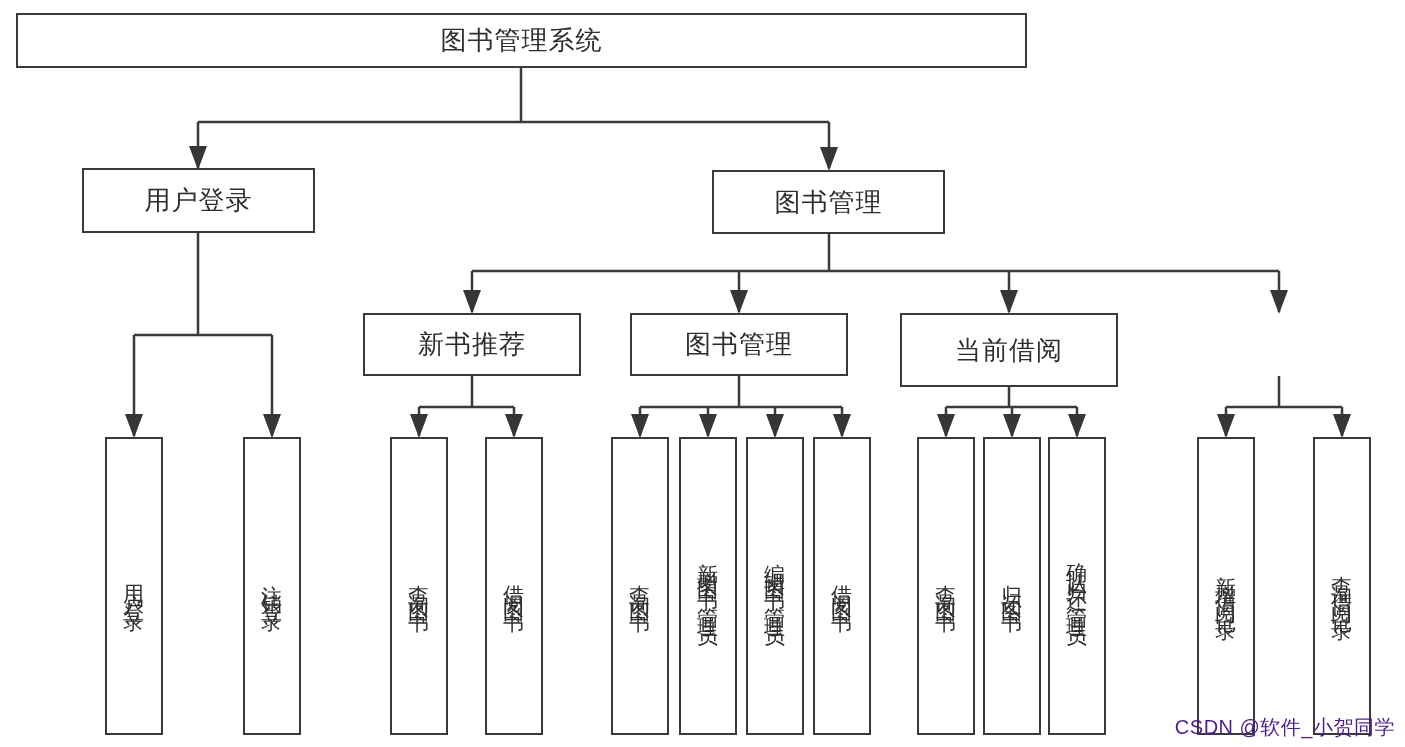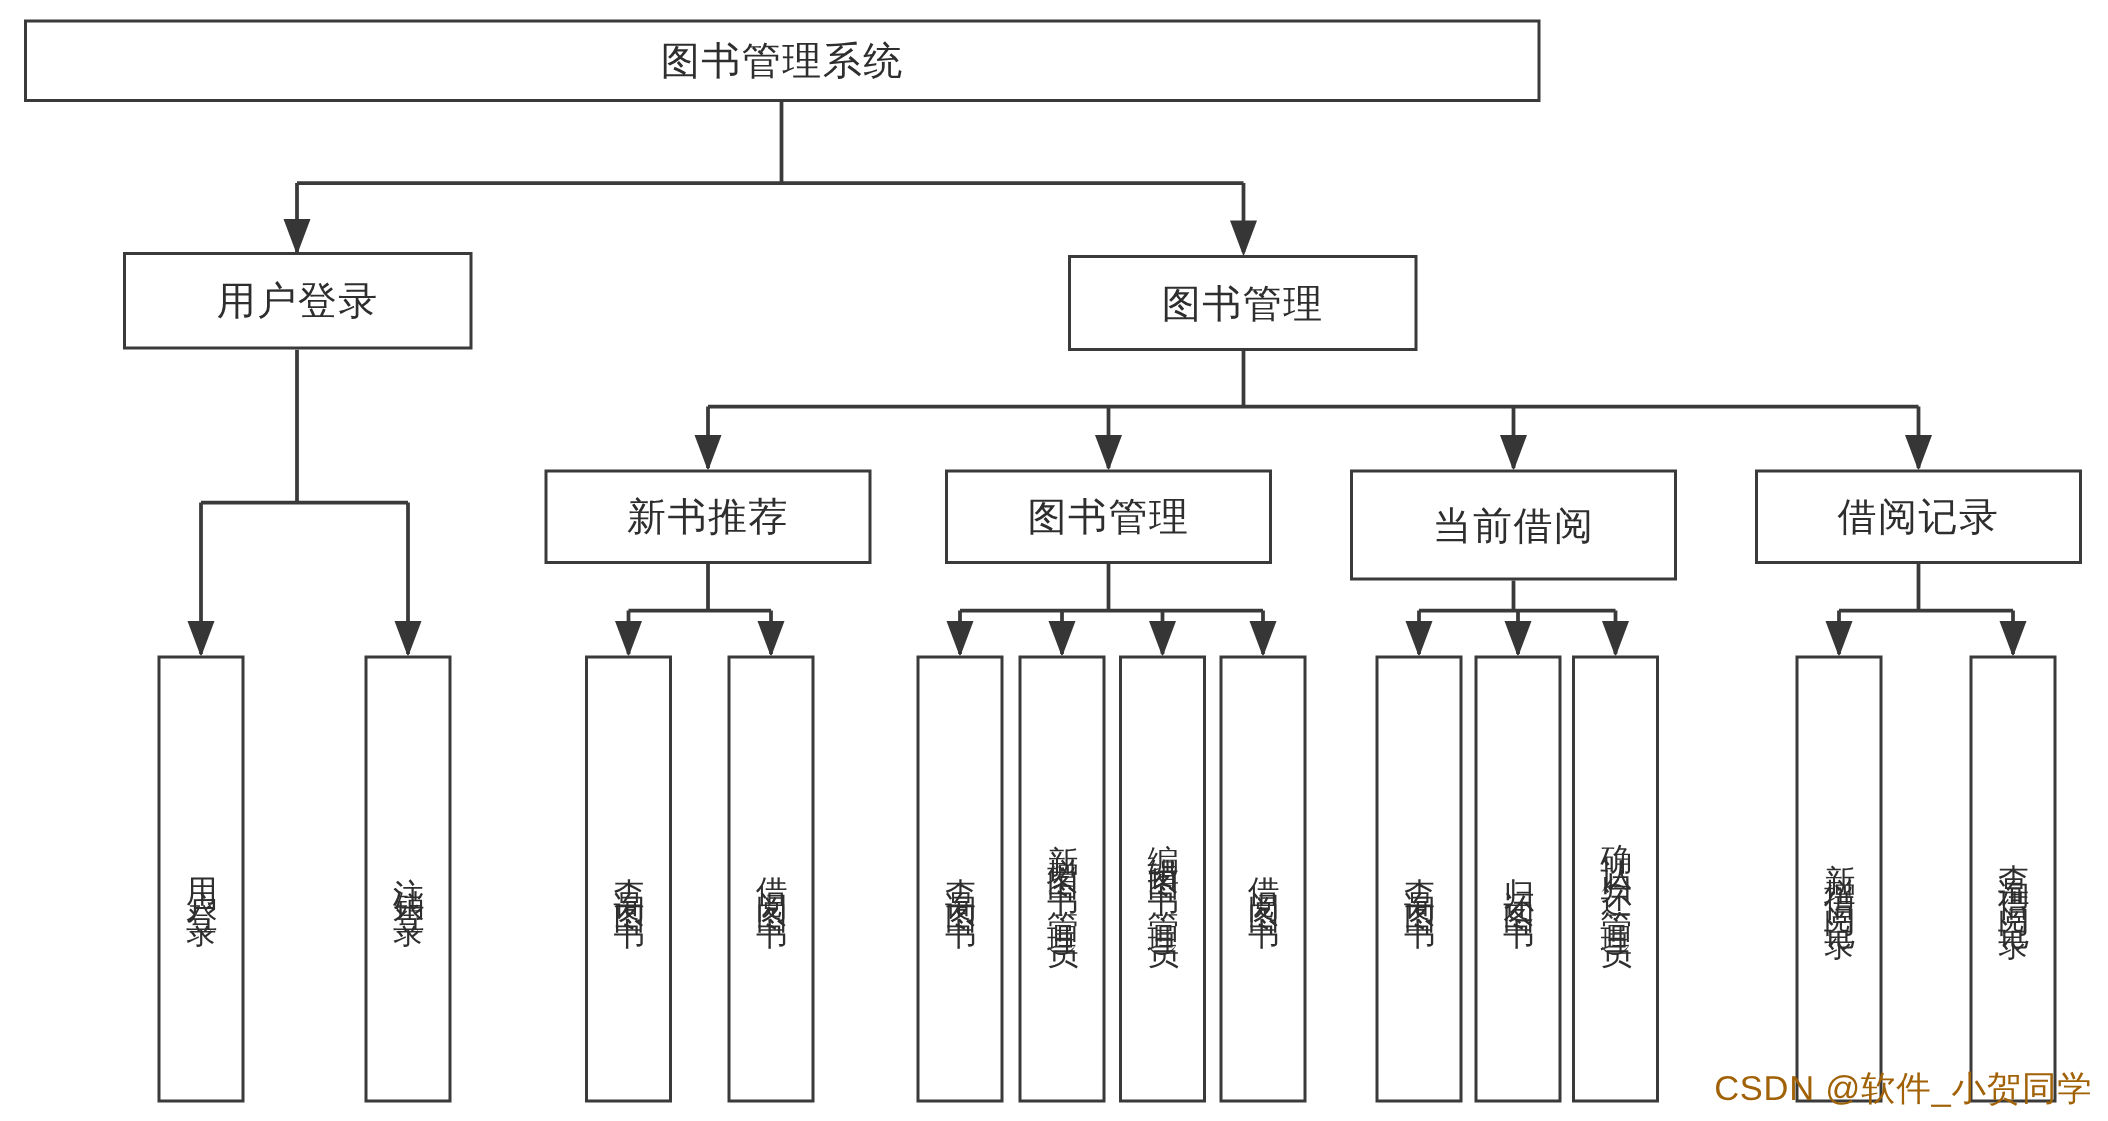--- a/index.html
+++ b/index.html
@@ -21,21 +21,21 @@
   }
   .node.hbox{font-size:26px;letter-spacing:1px;white-space:nowrap;}
   .node.leaf{z-index:2;}
   .node.leaf .vtext{
     writing-mode:vertical-rl;text-orientation:mixed;
     font-size:21px;letter-spacing:9px;line-height:1;
     white-space:nowrap;
   }
   .watermark{
     position:absolute;right:10px;bottom:6px;z-index:3;
-    font-size:23px;color:#a16207;letter-spacing:0.5px;white-space:nowrap;
+    font-size:20px;color:#4c1d95;letter-spacing:0.5px;white-space:nowrap;
   }
 </style>
 </head>
 <body>
 
 <div class="stage">
 
   <svg class="wires" width="1405" height="747" viewBox="0 0 1405 747">
 
     <path d="M521,68 V122 M198,122 H829 M198,122 V168 M829,122 V168"></path>
@@ -86,23 +86,20 @@
 
   <div class="node hbox" style="left:363px;top:313px;width:218px;height:63px;">
     <span>新书推荐</span>
   </div>
   <div class="node hbox" style="left:630px;top:313px;width:218px;height:63px;">
     <span>图书管理</span>
   </div>
   <div class="node hbox" style="left:900px;top:313px;width:218px;height:74px;">
     <span>当前借阅</span>
   </div>
-  <div class="node hbox" style="left:1170px;top:313px;width:218px;height:63px;">
-    <span>借阅记录</span>
-  </div>
 
   <div class="node leaf" style="left:105px;top:437px;width:58px;height:298px;">
     <span class="vtext">用户登录</span>
   </div>
   <div class="node leaf" style="left:243px;top:437px;width:58px;height:298px;">
     <span class="vtext">注销登录</span>
   </div>
   <div class="node leaf" style="left:390px;top:437px;width:58px;height:298px;">
     <span class="vtext">查询图书</span>
   </div>

